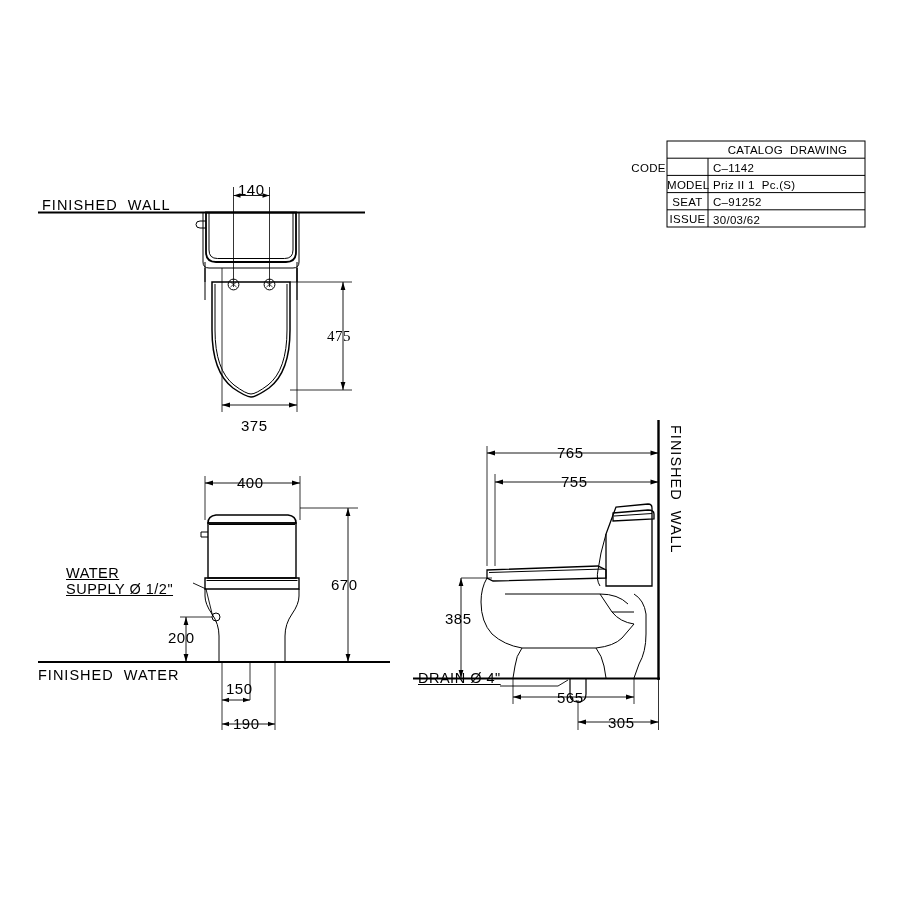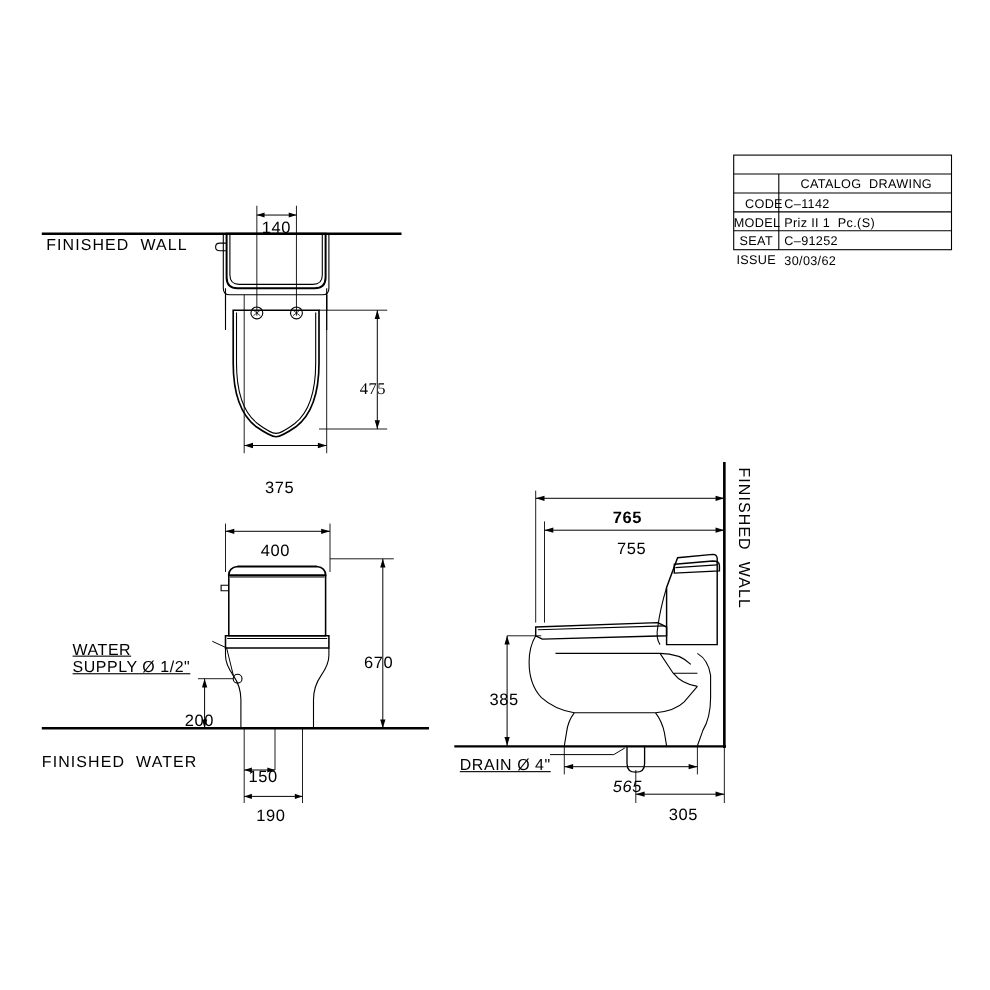--- a/index.html
+++ b/index.html
@@ -20,21 +20,20 @@
     left: 0; top: 0;
     width: 900px;
     height: 900px;
   }
   .txt {
     position: absolute;
     white-space: pre;
     font-family: "Liberation Sans", sans-serif;
     color: #000;
     line-height: 1;
-    margin-top: 18px;
   }
   .dim-txt { font-size: 15px; letter-spacing: 0.5px; }
   .note-txt { font-size: 14.5px; letter-spacing: 0.5px; text-decoration: underline; }
   .ref-txt { font-size: 14.5px; letter-spacing: 1px; }
   .tbl-txt { font-size: 11.5px; letter-spacing: 0.3px; }
   .vert-wall {
     position: absolute;
     font-size: 14.5px;
     letter-spacing: 1px;
     white-space: pre;
@@ -262,37 +261,37 @@
   <div class="txt note-txt" style="left:66px; top:582px;">SUPPLY Ø 1/2"</div>
 
   <div class="txt dim-txt" style="left:168px; top:630px;">200</div>
 
   <div class="txt ref-txt" style="left:38px; top:668px;">FINISHED  WATER</div>
 
   <div class="txt dim-txt" style="left:226px; top:681px;">150</div>
 
   <div class="txt dim-txt" style="left:233px; top:716px;">190</div>
 
-  <div class="txt dim-txt" style="left:557px; top:445px;font-weight:bold;">765</div>
+  <div class="txt dim-txt" style="left:557px; top:445px;">765</div>
 
   <div class="txt dim-txt" style="left:561px; top:474px;">755</div>
 
   <div class="txt dim-txt" style="left:445px; top:611px;">385</div>
 
   <div class="txt note-txt" style="left:418px; top:671px;">DRAIN Ø 4"</div>
 
-  <div class="txt dim-txt" style="left:557px; top:690px;font-style:italic;">565</div>
+  <div class="txt dim-txt" style="left:557px; top:690px;">565</div>
 
   <div class="txt dim-txt" style="left:608px; top:715px;">305</div>
 
   <div class="vert-wall" style="left:684px; top:425px;">FINISHED  WALL</div>
 
   <div class="txt tbl-txt" style="left:710px; top:145px; width:155px; text-align:center;">CATALOG  DRAWING</div>
 
-  <div class="txt tbl-txt" style="left:674px; top:162.5px; width:41px; text-align:center;">CODE</div>
+  <div class="txt tbl-txt" style="left:628px; top:162.5px; width:41px; text-align:center;">CODE</div>
   <div class="txt tbl-txt" style="left:713px; top:162.5px;">C–1142</div>
 
   <div class="txt tbl-txt" style="left:667px; top:179.7px; width:41px; text-align:right;">MODEL</div>
   <div class="txt tbl-txt" style="left:713px; top:179.7px;">Priz II 1  Pc.(S)</div>
 
   <div class="txt tbl-txt" style="left:667px; top:196.9px; width:41px; text-align:center;">SEAT</div>
   <div class="txt tbl-txt" style="left:713px; top:196.9px;">C–91252</div>
 
   <div class="txt tbl-txt" style="left:667px; top:214.1px; width:41px; text-align:center;">ISSUE</div>
   <div class="txt tbl-txt" style="left:713px; top:215px;">30/03/62</div>

